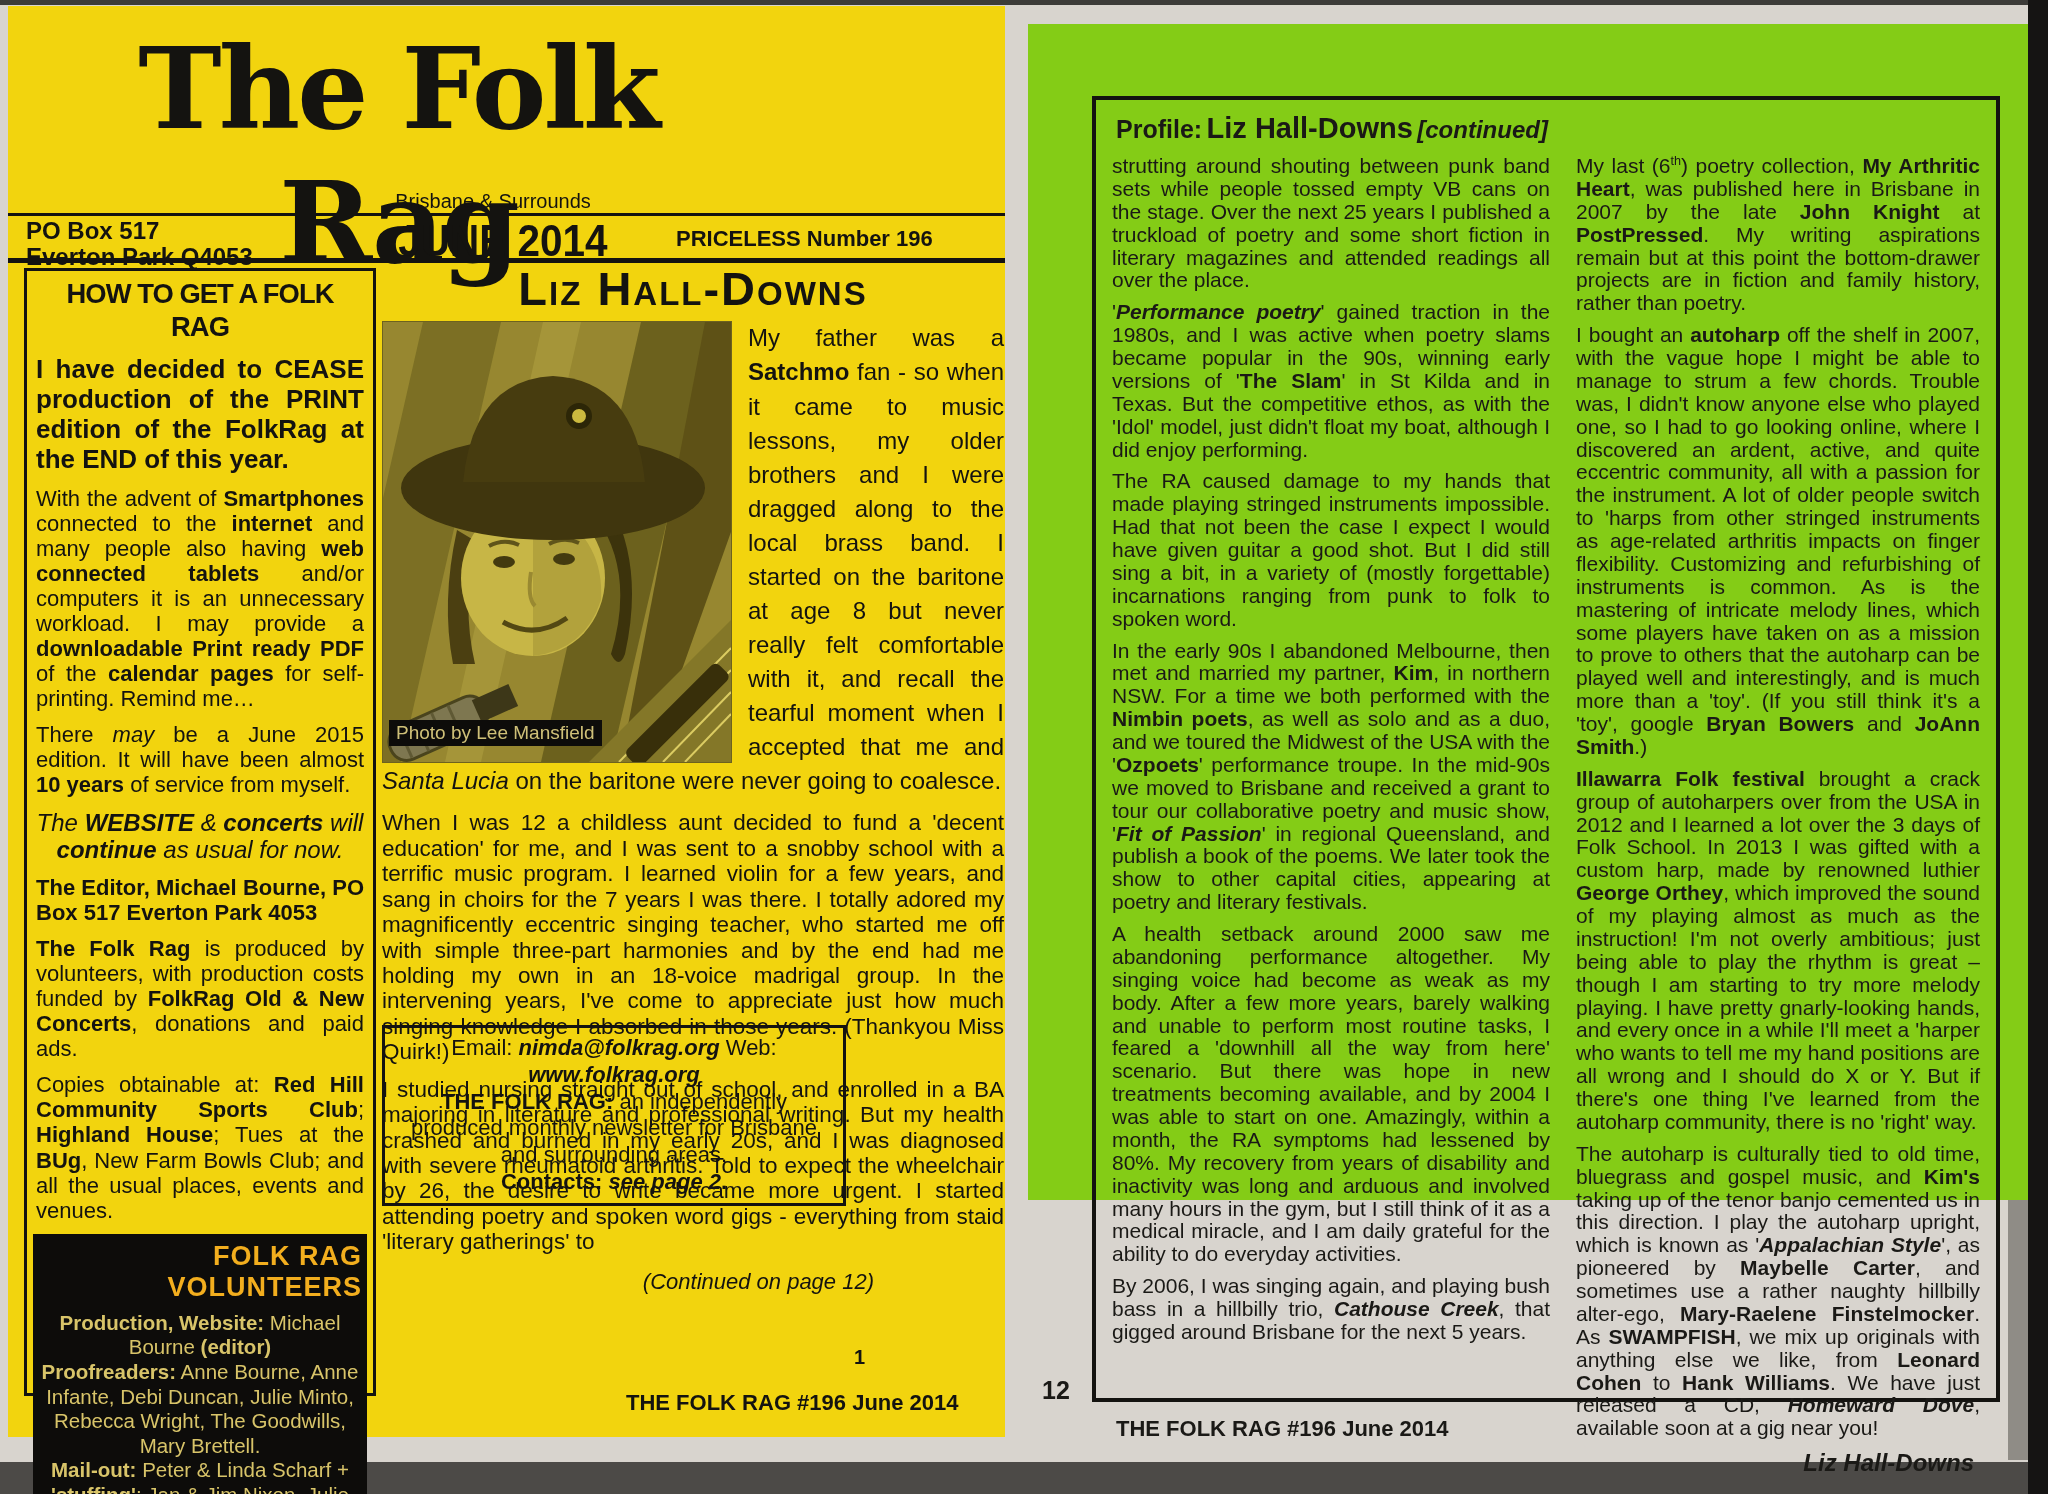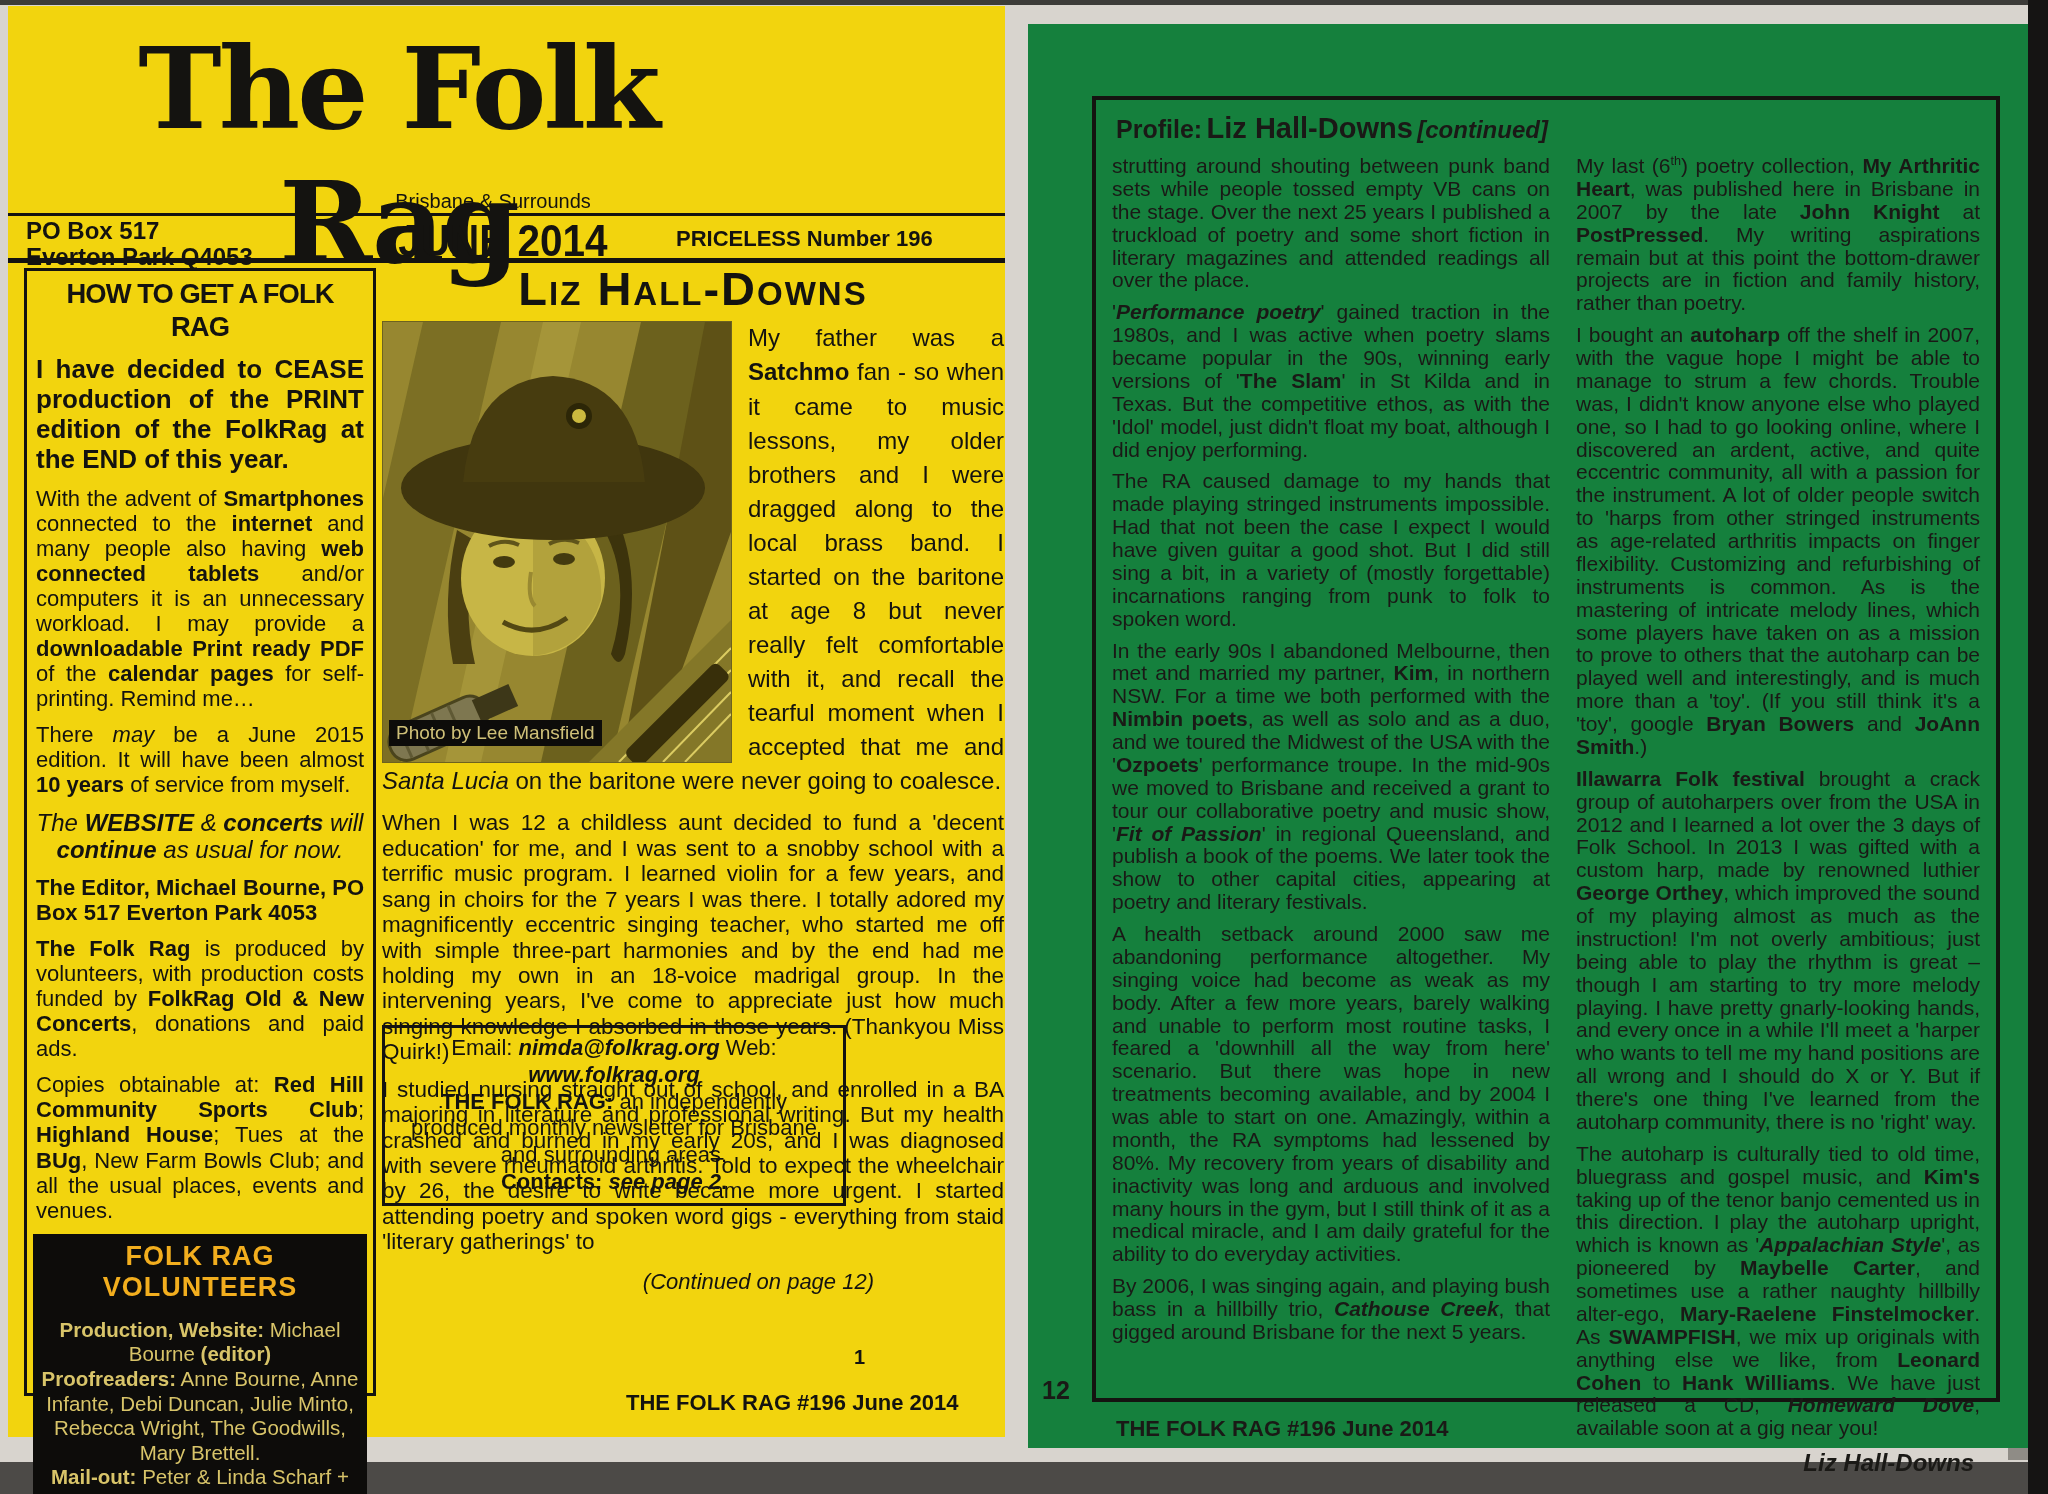--- a/index.html
+++ b/index.html
@@ -21,38 +21,38 @@
   .priceless { position:absolute; left:668px; top:220px; width:290px; font-size:22px; font-weight:bold; }
   .rule-thick { position:absolute; left:0; top:252px; width:997px; height:5px; background:#141310; }
 
   .howto-box { position:absolute; left:16px; top:262px; width:352px; height:1128px; border:3px solid #141310; padding:6px 9px; }
   .howto-box h2 { text-align:center; font-size:28.5px; letter-spacing:-1px; transform:scaleX(.96); }
   .howto-box p { font-size:22px; line-height:1.14; text-align:justify; margin-top:11px; }
   .howto-box p.lead { font-size:26px; font-weight:bold; line-height:1.16; }
   .howto-box p.centered { text-align:center; font-style:italic; font-size:24px; line-height:1.15; }
 
   .vol-box { background:#0d0c0a; margin:11px -3px 0; padding:7px 5px 8px; text-align:center; }
-  .vol-box h3 { color:#f2ae1e; font-size:27px; letter-spacing:1px; margin-bottom:15px; }
+  .vol-box h3 { color:#f2ae1e; font-size:27px; letter-spacing:1px; margin-bottom:8px;text-align:right; }
   .vol-box p { color:#d8c469; font-size:20.5px; line-height:1.2; text-align:center; margin:0; }
 
   .midcol { position:absolute; left:374px; top:258px; width:622px; }
   .profile-title { text-align:center; font-variant:small-caps; font-weight:bold; font-size:47px; letter-spacing:2px; line-height:1.05; }
   .photo-flow { margin-top:8px; }
   .photo-wrap { float:left; width:350px; height:442px; position:relative; margin-right:16px; border:1px solid #6d621f; }
   .photo-caption { position:absolute; left:6px; bottom:16px; background:#0d0c0a; color:#cfc078; font-size:19px; padding:2px 7px; white-space:nowrap; }
   .intro-text { font-size:24px; line-height:1.42; text-align:justify; }
   .mid-p { clear:both; font-size:22.5px; line-height:1.13; text-align:justify; margin-top:12px; }
   .continued { text-align:right; font-style:italic; font-size:22px; margin-top:14px; padding-right:130px; }
   .contact-box { position:absolute; left:374px; top:1019px; width:464px; border:3px solid #141310; padding:7px 10px; text-align:center; }
   .contact-box p { font-size:22px; line-height:1.22; }
   .pageno-left { position:absolute; left:846px; top:1340px; font-size:20px; font-weight:bold; }
   .left-footer { position:absolute; left:618px; top:1384px; font-size:22px; font-weight:bold; }
 
   
-  .right-page { position:absolute; left:1028px; top:24px; width:1000px; height:1424px; background:#15803d; color:#1a1916; }
+  .right-page { position:absolute; left:1028px; top:24px; width:1000px; height:1176px; background:#84cc16; color:#1a1916; }
   .article-box { position:absolute; left:64px; top:72px; width:908px; height:1306px; border:4px solid #141310; padding:10px 16px 8px; }
   .article-header { margin:2px 0 10px 4px; }
   .ah-label { font-size:25px; font-weight:bold; }
   .ah-name { font-size:29px; font-weight:bold; }
   .ah-cont { font-size:24px; font-weight:bold; font-style:italic; }
   .cols { display:flex; gap:26px; }
   .col1 { width:438px; }
   .col2 { flex:1; }
   .col p { font-size:21px; line-height:1.09; text-align:justify; margin-bottom:9px; }
   .signature { text-align:right; font-weight:bold; font-style:italic; font-size:24px; margin-top:4px; padding-right:6px; }

